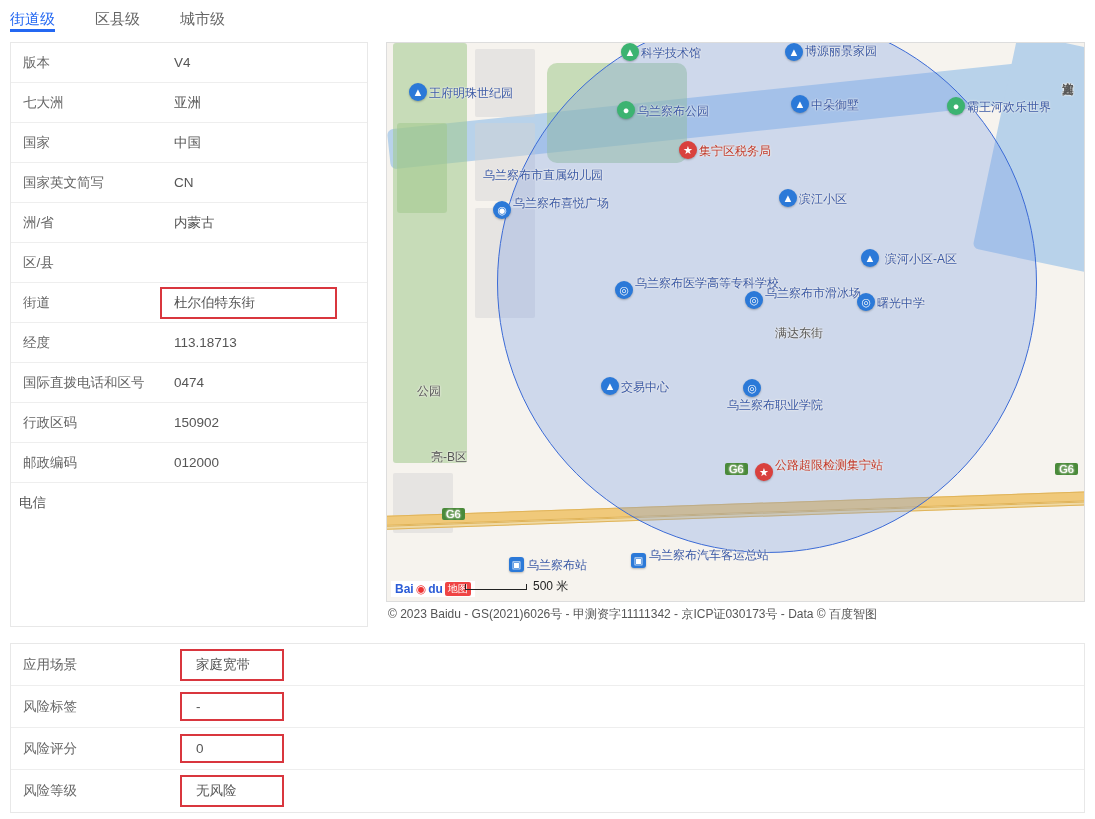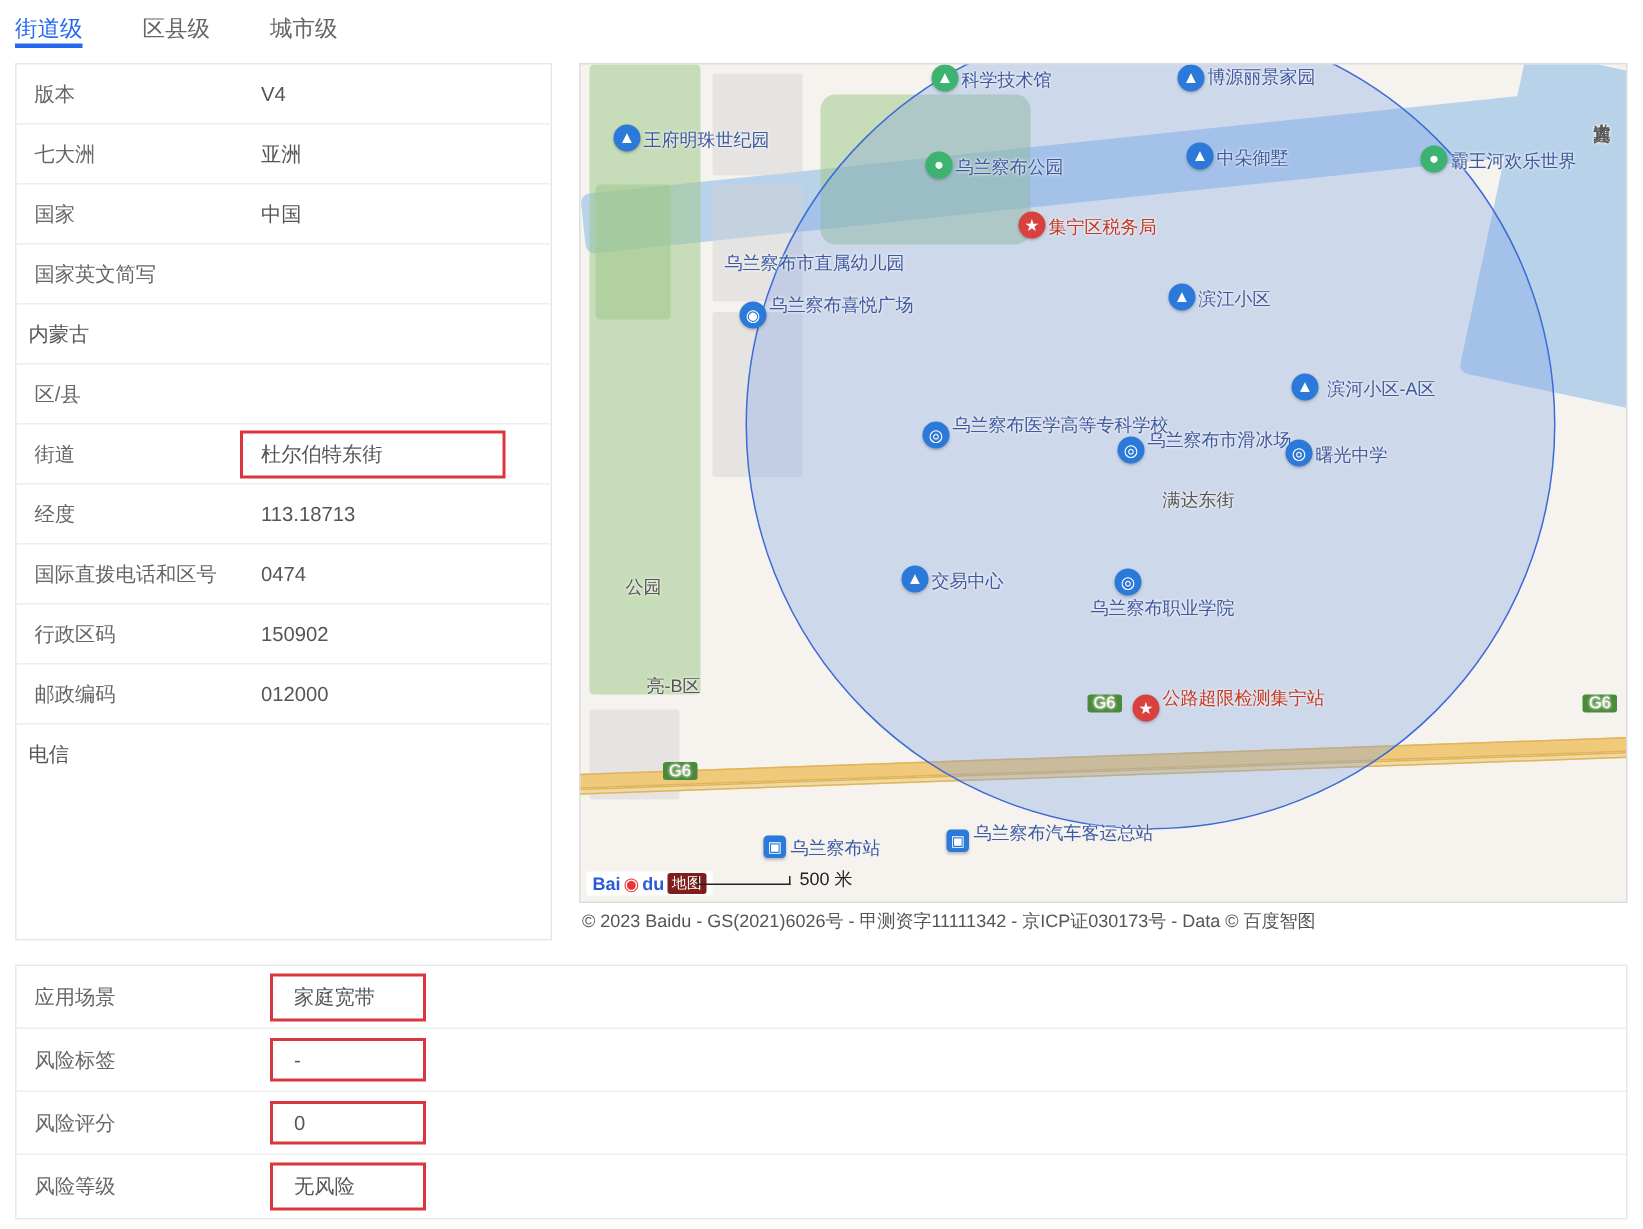--- a/index.html
+++ b/index.html
@@ -127,21 +127,21 @@
   .map .baidu-logo {
     position: absolute;
     left: 4px; bottom: 4px;
     font-size: 12px;
     background: #fff;
     padding: 1px 4px;
     display: flex; align-items: center; gap: 2px;
   }
   .map .baidu-logo b { color: #2a5bd7; }
   .map .baidu-logo .red { color: #e33; }
-  .map .baidu-logo .tag { background: #7f1d1d; color: #fff; font-size: 10px; padding: 0 3px; border-radius: 2px; }
+  .map .baidu-logo .tag { background: #ef4444; color: #fff; font-size: 10px; padding: 0 3px; border-radius: 2px; }
   .map .scale {
     position: absolute;
     left: 78px; bottom: 6px;
     font-size: 12px; color: #222;
     display: flex; align-items: center; gap: 6px;
   }
   .map .scale .bar {
     width: 62px; height: 6px;
     border: 1.5px solid #222; border-top: none;
   }
@@ -182,22 +182,24 @@
     <div class="row">
         <div class="cell-label">七大洲</div>
         <div class="cell-value">亚洲</div>
       </div>
     <div class="row">
         <div class="cell-label">国家</div>
         <div class="cell-value">中国</div>
       </div>
     <div class="row">
         <div class="cell-label">国家英文简写</div>
-      </div>
-    <div class="row">
+        <div class="cell-value">CN</div>
+      </div>
+    <div class="row">
+        <div class="cell-label">洲/省</div>
         <div class="cell-value">内蒙古</div>
       </div>
     <div class="row">
         <div class="cell-label">区/县</div>
       </div>
     <div class="row hl">
         <div class="cell-label">街道</div>
         <div class="cell-value">杜尔伯特东街</div>
       </div>
     <div class="row">

